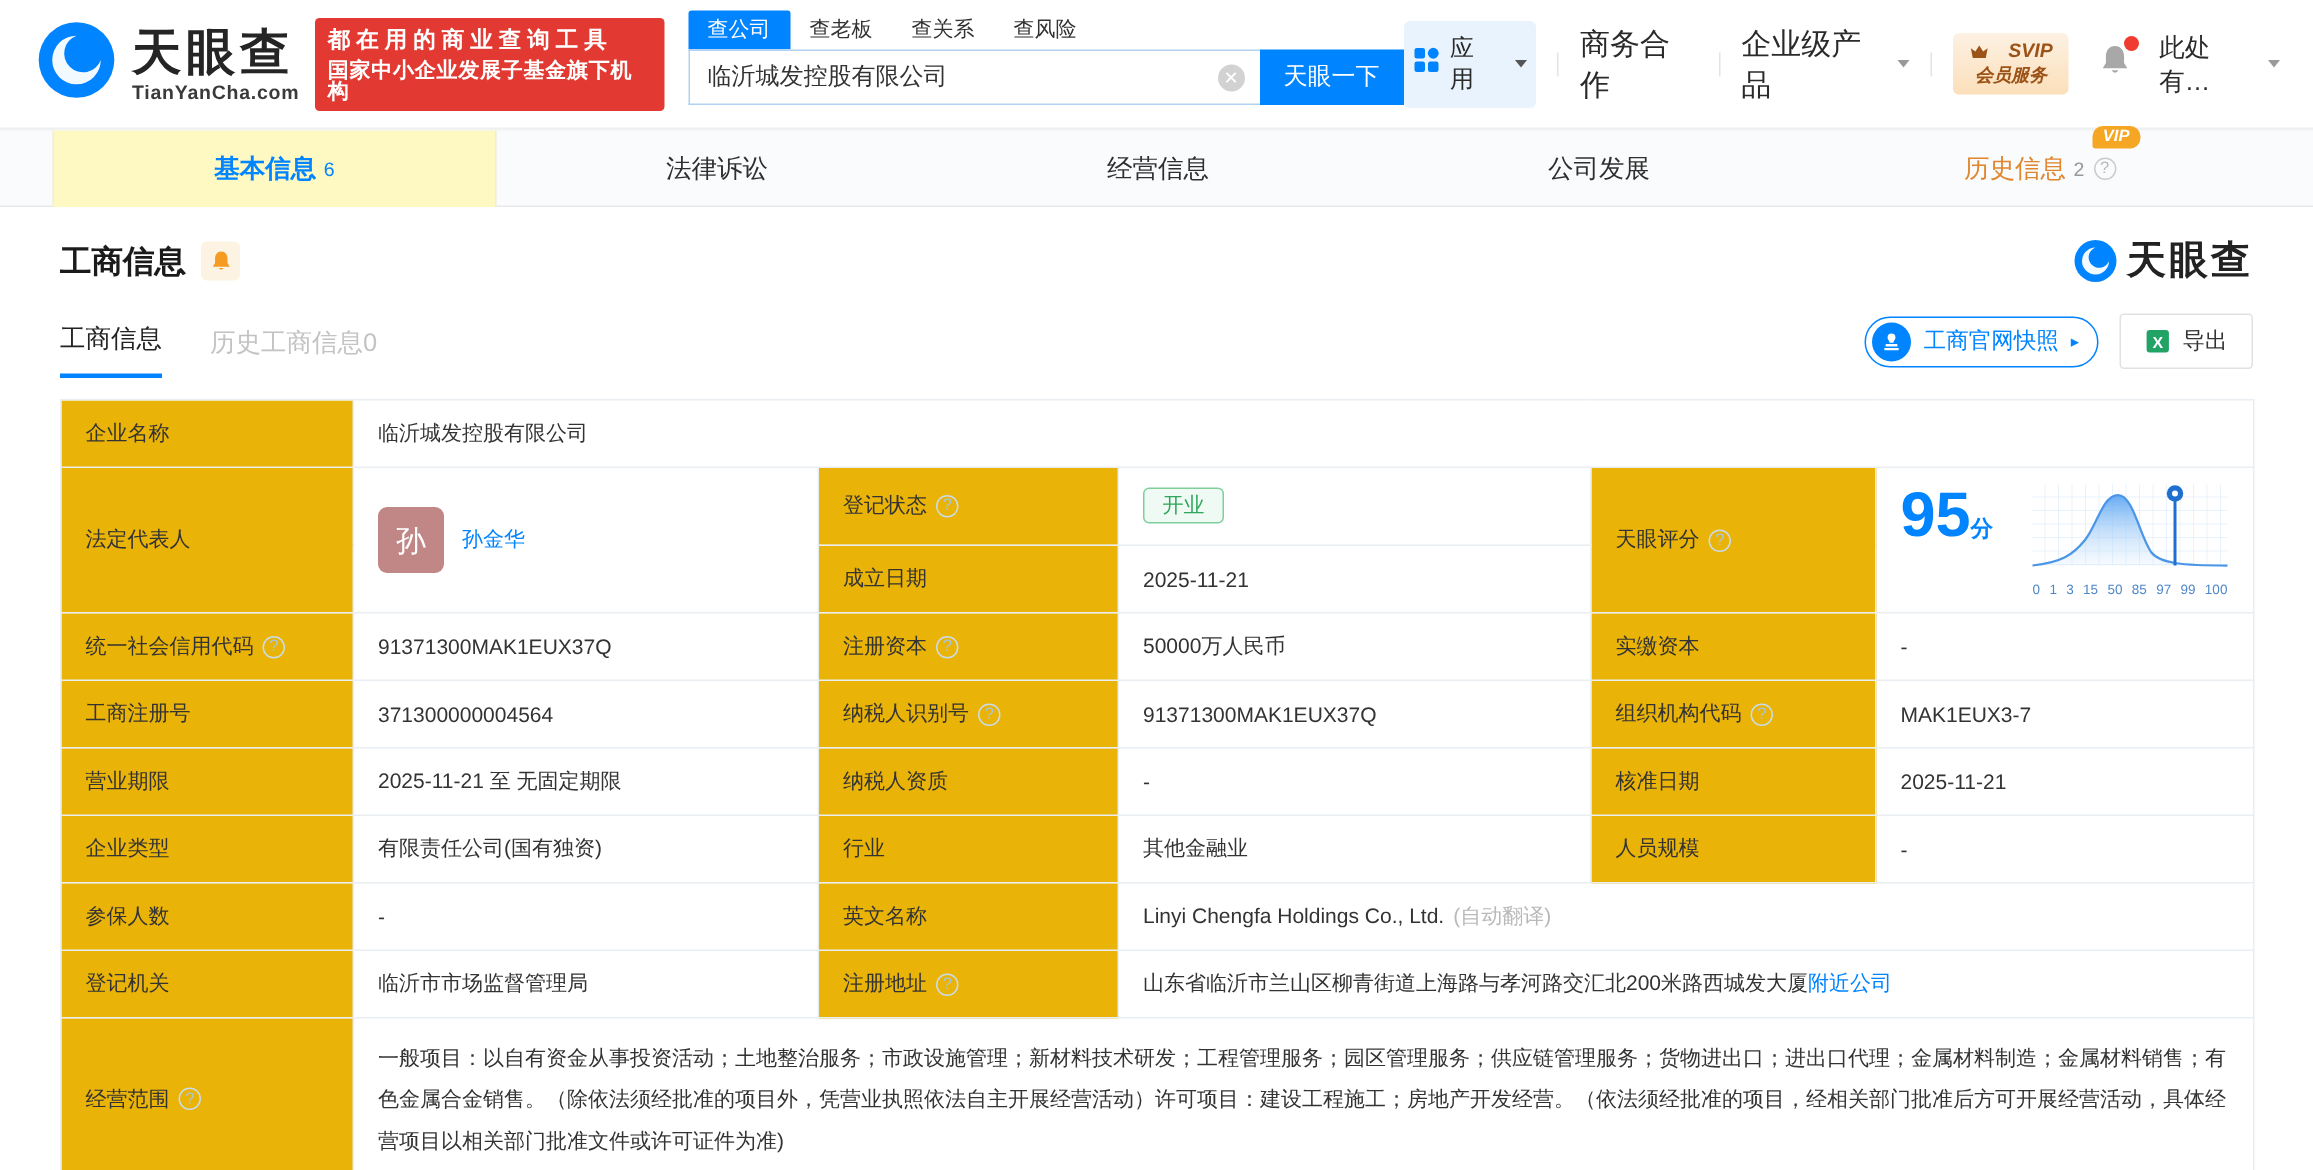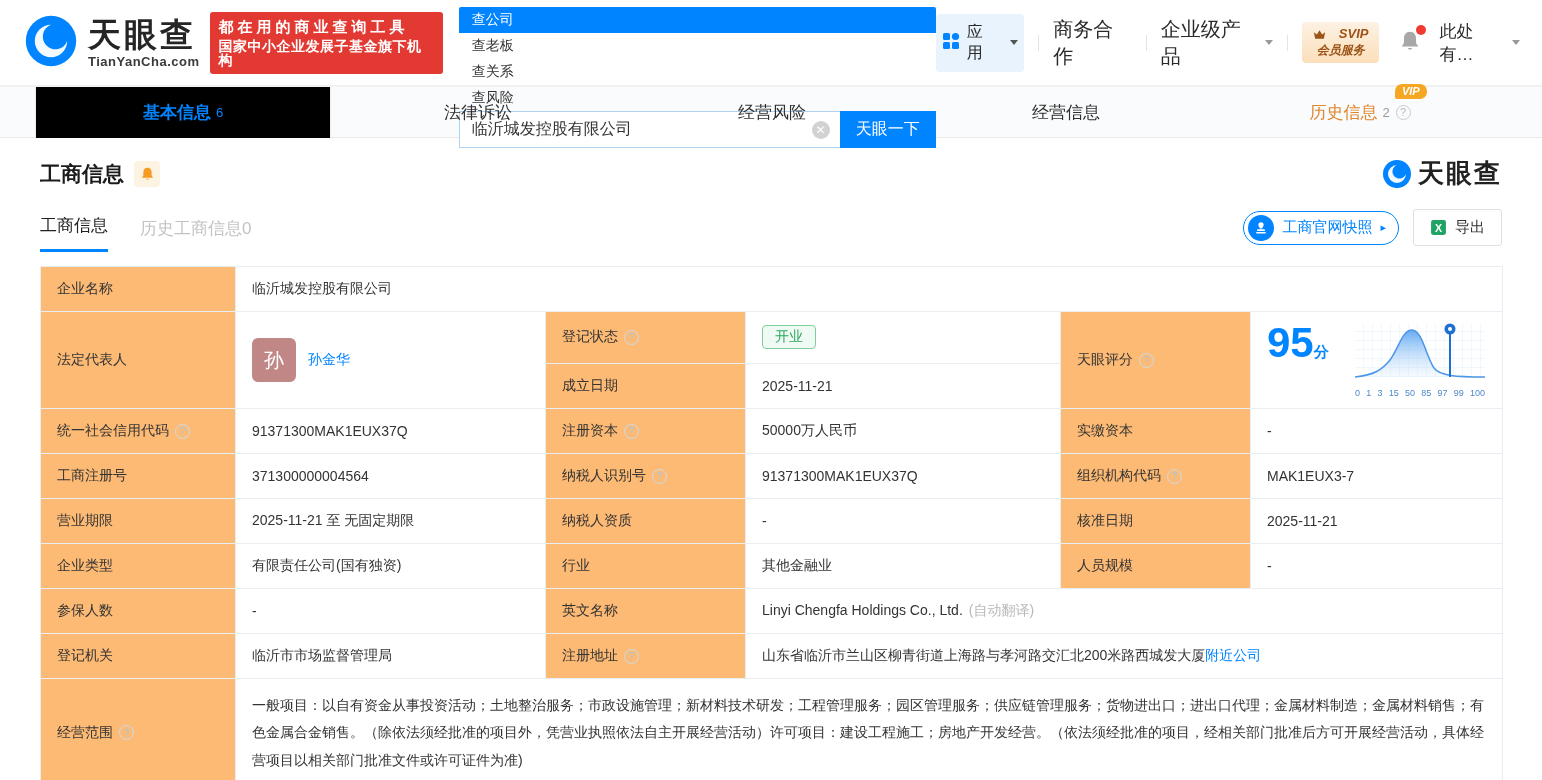--- a/index.html
+++ b/index.html
@@ -10,21 +10,21 @@
   
   .header{height:86px;display:flex;align-items:center;padding:0 22px 0 24px;border-bottom:1px solid #f0f0f0;}
   .logo{display:flex;align-items:center;gap:10px;cursor:pointer;}
   .logo-text{display:flex;flex-direction:column;line-height:1;}
   .logo-cn{font-size:33px;font-weight:bold;color:#252525;letter-spacing:3px;}
   .logo-en{font-size:13px;font-weight:bold;color:#3a3a3a;letter-spacing:.5px;margin-top:4px;}
   .slogan{margin-left:10px;background:var(--red);color:#fff;padding:7px 9px;border-radius:3px;font-weight:bold;line-height:1;}
   .slogan-l1{font-size:15px;letter-spacing:4px;}
   .slogan-l2{font-size:14px;letter-spacing:.5px;margin-top:5px;}
   .search-area{margin-left:16px;width:482px;align-self:flex-start;margin-top:7px;}
-  .search-tabs{display:flex;flex-direction:column;}
+  .search-tabs{display:flex;}
   .search-tab{font-size:14px;color:#333;padding:4px 13px;cursor:pointer;}
   .search-tab.active{background:var(--primary);color:#fff;border-radius:2px 2px 0 0;}
   .search-row{display:flex;}
   .search-input-wrap{position:relative;flex:1;}
   .search-input{width:100%;height:37px;border:1px solid #b0d2f0;border-right:none;padding:0 36px 0 12px;font-size:16px;color:#333;outline:none;font-family:inherit;}
   .clear-icon{position:absolute;right:10px;top:50%;transform:translateY(-50%);width:18px;height:18px;background:#d2d2d2;color:#fff;border-radius:50%;font-size:12px;display:flex;align-items:center;justify-content:center;cursor:pointer;}
   .search-btn{width:96px;height:37px;background:var(--primary);color:#fff;border:none;font-size:16px;cursor:pointer;font-family:inherit;}
   .header-right{margin-left:auto;display:flex;align-items:center;}
   .apps-btn{background:#e9f3fd;border-radius:4px;padding:8px 6px;display:flex;align-items:center;gap:7px;font-size:16px;color:#2a2a2a;cursor:pointer;}
   .hdivider{width:1px;height:16px;background:#e3e3e3;margin:0 14px;}
@@ -34,21 +34,21 @@
   .svip{background:linear-gradient(180deg,#fdf1e3,#fbdfba);border-radius:4px;padding:4px 11px;text-align:center;color:#9c5317;font-weight:bold;line-height:1.3;cursor:pointer;}
   .svip-l1{font-size:13px;font-style:italic;display:flex;align-items:center;gap:13px;justify-content:center;}
   .svip-l2{font-size:12px;font-style:italic;}
   .bell-wrap{position:relative;margin:0 18px 0 20px;cursor:pointer;}
   .red-dot{position:absolute;top:-4px;right:-5px;width:10px;height:10px;background:#f03b30;border-radius:50%;}
   .user{font-size:17px;color:#2a2a2a;display:flex;align-items:center;cursor:pointer;}
 
   
   .main-tabs{height:52px;background:#fafbfc;border-top:1px solid #f1f2f3;border-bottom:1px solid #e9e9e9;display:flex;padding:0 35px;}
   .main-tab{flex:1;display:flex;align-items:center;justify-content:center;font-size:17px;color:#2f2f2f;cursor:pointer;position:relative;}
-  .main-tab.active{background:#000000;border-left:1px solid #ececec;border-right:1px solid #ececec;color:var(--primary);font-weight:bold;margin-bottom:-1px;}
+  .main-tab.active{background:#fef9c3;border-left:1px solid #ececec;border-right:1px solid #ececec;color:var(--primary);font-weight:bold;margin-bottom:-1px;}
   .tab-count{font-size:13px;margin-left:5px;font-weight:normal;}
   .main-tab.active .tab-count{color:var(--primary);}
   .main-tab.history{color:var(--orange);}
   .main-tab.history .tab-count{color:#999;}
   .tab-inner{position:relative;display:flex;align-items:center;}
   .vip-chip{position:absolute;top:-17px;right:-16px;background:#f5a623;color:#fff;font-size:11px;font-weight:bold;font-style:italic;padding:2px 7px;border-radius:7px 7px 7px 2px;line-height:1;}
   .help-circle{display:inline-flex;width:15px;height:15px;border:1px solid #ccc;border-radius:50%;color:#b9b9b9;font-size:11px;align-items:center;justify-content:center;margin-left:6px;flex:none;cursor:pointer;}
   .help-circle::after{content:"?";}
   .help-circle.blue{border-color:#c9dcea;color:#a9c6db;}
 
@@ -64,21 +64,21 @@
   .subtab.inactive{color:#c3c3c3;border-bottom:none;margin-left:32px;cursor:pointer;}
   .actions{margin-left:auto;display:flex;gap:14px;align-items:center;padding-bottom:6px;}
   .snapshot-btn{display:flex;align-items:center;border:1px solid var(--primary);border-radius:17px;padding:3px 12px 3px 4px;color:var(--primary);font-size:15px;gap:8px;background:#fff;cursor:pointer;font-family:inherit;}
   .snap-icon{width:26px;height:26px;border-radius:50%;background:var(--primary);display:flex;align-items:center;justify-content:center;}
   .snap-arrow{font-size:11px;}
   .export-btn{display:flex;align-items:center;gap:8px;border:1px solid #e1e1e1;border-radius:3px;padding:8px 16px;font-size:15px;color:#333;background:#fff;cursor:pointer;font-family:inherit;}
 
   
   table.info{width:100%;border-collapse:collapse;margin-top:14px;table-layout:fixed;}
   .info td{border:1px solid #e9eef2;padding:13px 16px;font-size:14px;color:#333;vertical-align:middle;word-break:break-all;}
-  .info td.lbl{background:#fdba74;margin-left:18px;}
+  .info td.lbl{background:#eab308;margin-left:18px;}
   .lblwrap{display:flex;align-items:center;}
   .rep{display:flex;align-items:center;}
   .avatar{width:44px;height:44px;background:#c18787;color:#fff;font-size:20px;border-radius:6px;display:flex;align-items:center;justify-content:center;flex:none;}
   .rep-name{color:var(--primary);margin-left:12px;cursor:pointer;text-decoration:none;}
   .badge-open{display:inline-block;border:1px solid #7fcf9a;background:#f0faf4;color:var(--green);padding:2px 12px;border-radius:4px;}
   .score-cell{display:flex;gap:14px;padding:6px 10px;}
   .score-num{font-size:42px;font-weight:bold;color:var(--primary);line-height:1;}
   .score-unit{font-size:15px;color:var(--primary);font-weight:bold;}
   .chart-box{display:flex;flex-direction:column;margin-left:auto;}
   .chart-ticks{display:flex;justify-content:space-between;font-size:9px;color:#4e87c9;margin-top:2px;padding:0 1px;}
@@ -176,26 +176,26 @@
       <span class="tab-count">6</span>
     </span>
   </div>
   <div class="main-tab">
     <span class="tab-inner">
         <span>法律诉讼</span>
       </span>
   </div>
   <div class="main-tab">
     <span class="tab-inner">
-        <span>经营风险</span>
+        <span>经营信息</span>
       </span>
   </div>
   <div class="main-tab">
     <span class="tab-inner">
-        <span>经营信息</span>
+        <span>公司发展</span>
       </span>
   </div>
   <div class="main-tab history">
     <span class="tab-inner">
       <span>历史信息</span>
       <span class="tab-count">2</span>
       <span class="help-circle"></span>
       <span class="vip-chip">VIP</span>
     </span>
   </div>

